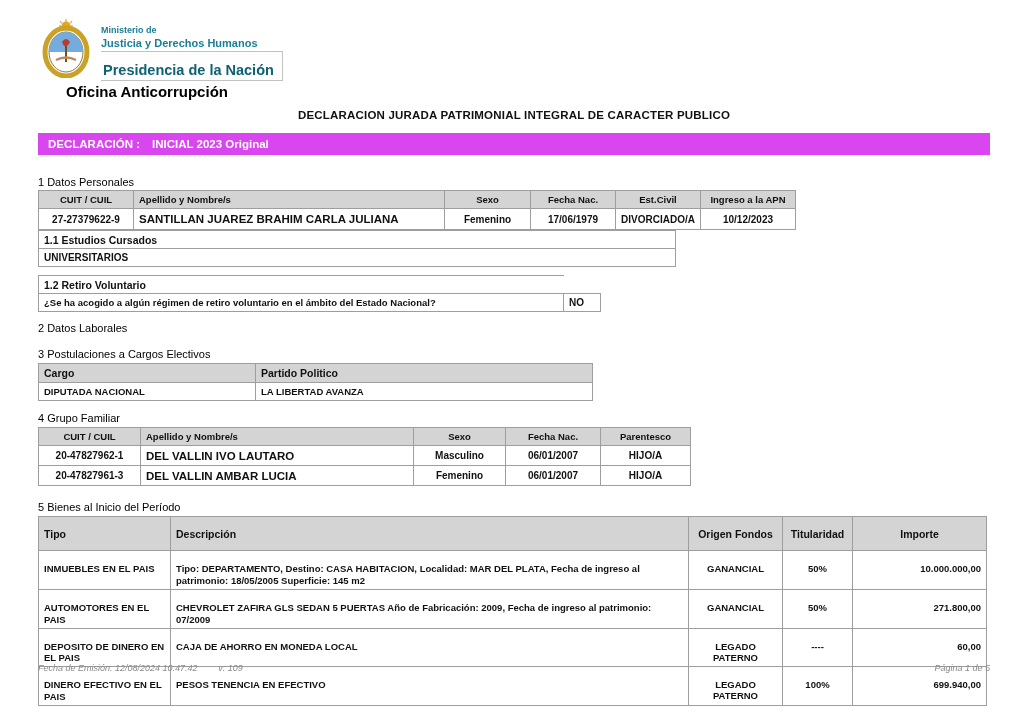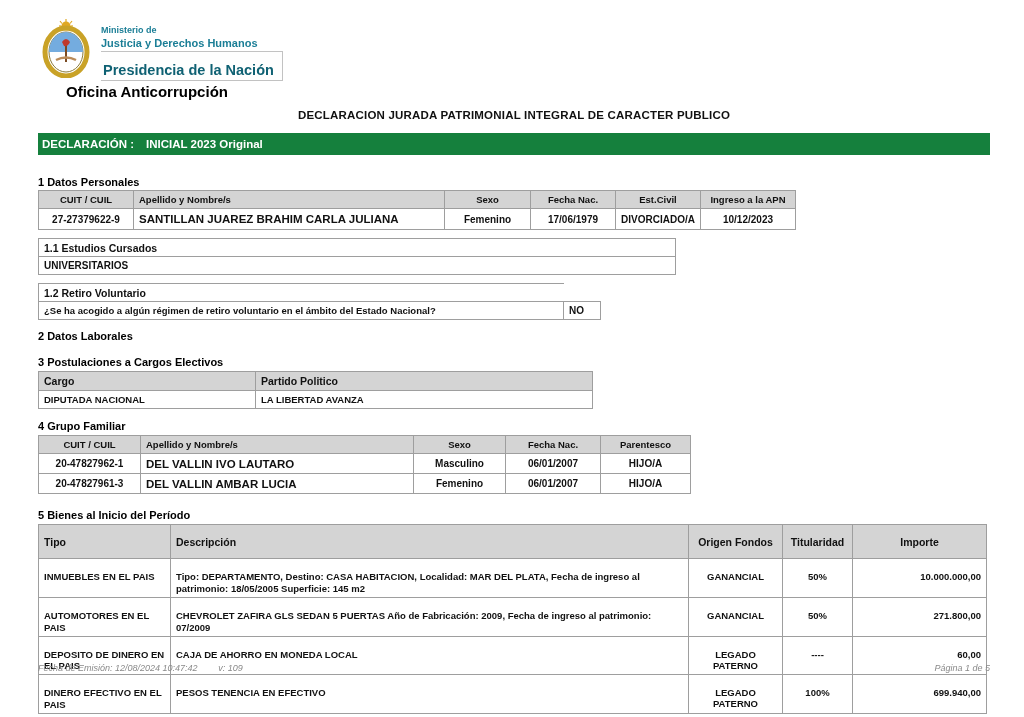--- a/index.html
+++ b/index.html
@@ -12,43 +12,43 @@
   .crest { width: 52px; height: 60px; flex: 0 0 auto; }
   .brand-text { padding-top: 7px; }
   .brand-line1 { font-size: 9px; font-weight: bold; color: #1b7e96; line-height: 1.3; }
   .brand-line2 { font-size: 11px; font-weight: bold; color: #1b7e96; line-height: 1.25; }
   .brand-presidency { display: inline-block; font-size: 14.5px; font-weight: bold; color: #0f6173;
       border: 1px solid #c2c2c2; border-left: none; padding: 10px 8px 2px 2px; margin-top: 1px; background: #fefefe; }
   .office-title { font-size: 15px; font-weight: bold; color: #000; margin: 5px 0 0 28px; }
 
   
   .doc-title { text-align: center; font-weight: bold; font-size: 11.5px; margin-top: 9px; letter-spacing: 0.2px; }
-  .decl-bar { margin-top: 12px; background: #15803d; border-top: 1px solid #4a760f00; color: #fff;
-      font-weight: bold; font-size: 11.5px; padding: 4px 10px 5px 4px; display: flex; align-items: center; }
+  .decl-bar { margin-top: 12px; background: #d946ef; border-top: 1px solid #4a760f00; color: #fff;
+      font-weight: bold; font-size: 11.5px; padding: 4px 10px 5px 10px; display: flex; align-items: center; }
   .decl-bar .decl-value { margin-left: 12px; }
 
   
-  .section-heading { font-weight: bold; font-size: 11px; color: #000; }
+  .section-heading { font-weight: normal; font-size: 11px; color: #000; }
   table { border-collapse: collapse; table-layout: fixed; }
   th, td { border: 1px solid #9e9e9e; padding: 2px 5px; overflow: hidden; }
   th { background: #d4d4d4; font-size: 9.5px; font-weight: bold; text-align: center; }
   th.left { text-align: left; }
   td { background: #fff; font-weight: bold; font-size: 10px; text-align: center; }
   td.right { text-align: right; }
   td.name-cell { font-size: 11.5px; text-align: left; }
 
   .t-personal { margin-top: 2px; width: 757px; }
   .t-personal th, .t-personal td { height: 18px; }
   .t-personal td { height: 21px; }
 
   .box-table { margin-top: 8px; }
   .box-table td { text-align: left; }
   .box-head { font-size: 10.5px; font-weight: bold; }
 
-  .t-estudios { width: 638px; margin-top: 8px; padding-left: 20px; }
+  .t-estudios { width: 638px; margin-top: 0; padding-left: 20px; }
   .t-estudios td { height: 18px; text-align: left; }
   .t-retiro { margin-top: 8px; }
   .t-retiro td { height: 18px; text-align: left; }
   .t-retiro .q { font-size: 9.5px; }
   .t-retiro .no-cell { text-align: left; font-size: 10px; }
 
   .h-laborales { margin-top: 10px; }
   .h-postul { margin-top: 14px; }
   .t-postul { margin-top: 3px; width: 554px; }
   .t-postul th { text-align: left; height: 19px; font-size: 10.5px; }

